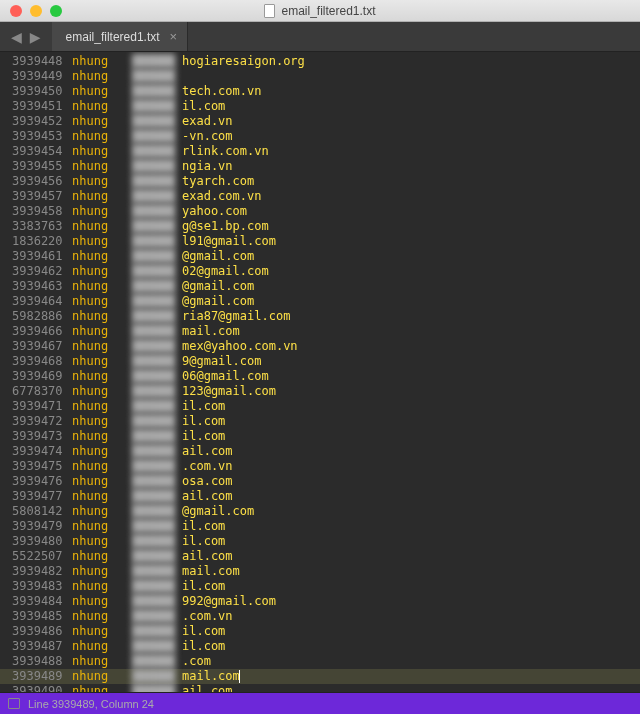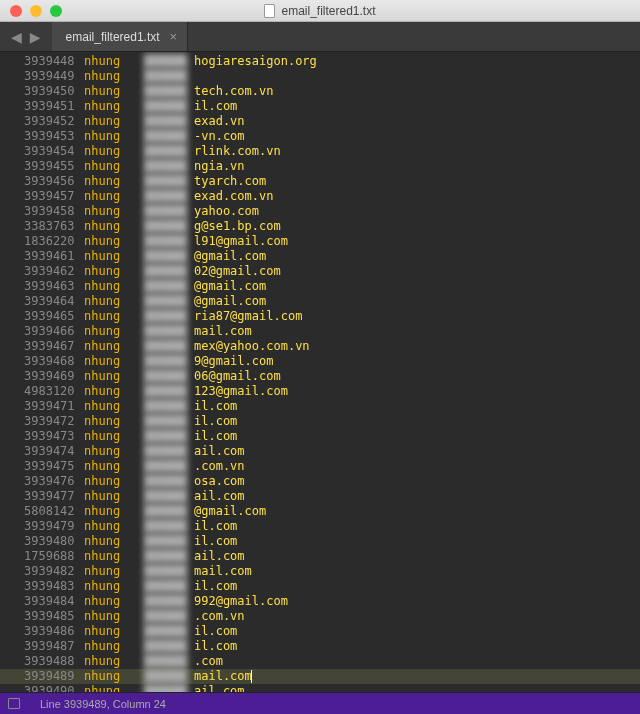--- a/index.html
+++ b/index.html
@@ -97,21 +97,21 @@
   line-height: 15px;
   color: #ddd;
   position: relative;
 }
 .editor-content {
   padding: 2px 0;
 }
 .line {
   display: flex;
   white-space: pre;
-  padding: 0 24px;
+  padding: 0 12px;
 }
 .line.highlight {
   background: #454535;
 }
 .gutter {
   color: #888;
   width: 60px;
   text-align: left;
 }
 .col1 {
@@ -126,28 +126,28 @@
 .blur {
   filter: blur(3px);
   color: #aaa;
   display: inline-block;
 }
 .col3 {
   color: #fde047;
 }
 .statusbar {
   height: 22px;
-  background: #4c1d95;
+  background: #6d28d9;
   border-top: 1px solid #222;
   display: flex;
   align-items: center;
   padding: 0 8px;
   color: #aaa;
   font-size: 11px;
-  gap: 20px;
+  gap: 8px;
 }
 .status-icon {
   width: 12px;
   height: 11px;
   border: 1px solid #888;
   border-radius: 1px;
 }
 .cursor {
   display: inline-block;
   width: 1px;
@@ -195,37 +195,37 @@
       <div class="line"><span class="gutter">3939455</span><span class="col1">nhung</span><span class="col2"><span class="blur">██████</span></span><span class="col3">ngia.vn</span></div>
       <div class="line"><span class="gutter">3939456</span><span class="col1">nhung</span><span class="col2"><span class="blur">██████</span></span><span class="col3">tyarch.com</span></div>
       <div class="line"><span class="gutter">3939457</span><span class="col1">nhung</span><span class="col2"><span class="blur">██████</span></span><span class="col3">exad.com.vn</span></div>
       <div class="line"><span class="gutter">3939458</span><span class="col1">nhung</span><span class="col2"><span class="blur">██████</span></span><span class="col3">yahoo.com</span></div>
       <div class="line"><span class="gutter">3383763</span><span class="col1">nhung</span><span class="col2"><span class="blur">██████</span></span><span class="col3">g@se1.bp.com</span></div>
       <div class="line"><span class="gutter">1836220</span><span class="col1">nhung</span><span class="col2"><span class="blur">██████</span></span><span class="col3">l91@gmail.com</span></div>
       <div class="line"><span class="gutter">3939461</span><span class="col1">nhung</span><span class="col2"><span class="blur">██████</span></span><span class="col3">@gmail.com</span></div>
       <div class="line"><span class="gutter">3939462</span><span class="col1">nhung</span><span class="col2"><span class="blur">██████</span></span><span class="col3">02@gmail.com</span></div>
       <div class="line"><span class="gutter">3939463</span><span class="col1">nhung</span><span class="col2"><span class="blur">██████</span></span><span class="col3">@gmail.com</span></div>
       <div class="line"><span class="gutter">3939464</span><span class="col1">nhung</span><span class="col2"><span class="blur">██████</span></span><span class="col3">@gmail.com</span></div>
-      <div class="line"><span class="gutter">3939465</span><span class="col1">nhung</span><span class="col2"><span class="blur">██████</span></span><span class="col3">ria87@gmail.com</span></div>
+      <div class="line"><span class="gutter">5982886</span><span class="col1">nhung</span><span class="col2"><span class="blur">██████</span></span><span class="col3">ria87@gmail.com</span></div>
       <div class="line"><span class="gutter">3939466</span><span class="col1">nhung</span><span class="col2"><span class="blur">██████</span></span><span class="col3">mail.com</span></div>
       <div class="line"><span class="gutter">3939467</span><span class="col1">nhung</span><span class="col2"><span class="blur">██████</span></span><span class="col3">mex@yahoo.com.vn</span></div>
       <div class="line"><span class="gutter">3939468</span><span class="col1">nhung</span><span class="col2"><span class="blur">██████</span></span><span class="col3">9@gmail.com</span></div>
       <div class="line"><span class="gutter">3939469</span><span class="col1">nhung</span><span class="col2"><span class="blur">██████</span></span><span class="col3">06@gmail.com</span></div>
-      <div class="line"><span class="gutter">4983120</span><span class="col1">nhung</span><span class="col2"><span class="blur">██████</span></span><span class="col3">123@gmail.com</span></div>
+      <div class="line"><span class="gutter">6778370</span><span class="col1">nhung</span><span class="col2"><span class="blur">██████</span></span><span class="col3">123@gmail.com</span></div>
       <div class="line"><span class="gutter">3939471</span><span class="col1">nhung</span><span class="col2"><span class="blur">██████</span></span><span class="col3">il.com</span></div>
       <div class="line"><span class="gutter">3939472</span><span class="col1">nhung</span><span class="col2"><span class="blur">██████</span></span><span class="col3">il.com</span></div>
       <div class="line"><span class="gutter">3939473</span><span class="col1">nhung</span><span class="col2"><span class="blur">██████</span></span><span class="col3">il.com</span></div>
       <div class="line"><span class="gutter">3939474</span><span class="col1">nhung</span><span class="col2"><span class="blur">██████</span></span><span class="col3">ail.com</span></div>
       <div class="line"><span class="gutter">3939475</span><span class="col1">nhung</span><span class="col2"><span class="blur">██████</span></span><span class="col3">.com.vn</span></div>
       <div class="line"><span class="gutter">3939476</span><span class="col1">nhung</span><span class="col2"><span class="blur">██████</span></span><span class="col3">osa.com</span></div>
       <div class="line"><span class="gutter">3939477</span><span class="col1">nhung</span><span class="col2"><span class="blur">██████</span></span><span class="col3">ail.com</span></div>
       <div class="line"><span class="gutter">5808142</span><span class="col1">nhung</span><span class="col2"><span class="blur">██████</span></span><span class="col3">@gmail.com</span></div>
       <div class="line"><span class="gutter">3939479</span><span class="col1">nhung</span><span class="col2"><span class="blur">██████</span></span><span class="col3">il.com</span></div>
       <div class="line"><span class="gutter">3939480</span><span class="col1">nhung</span><span class="col2"><span class="blur">██████</span></span><span class="col3">il.com</span></div>
-      <div class="line"><span class="gutter">1759688</span><span class="col1">nhung</span><span class="col2"><span class="blur">██████</span></span><span class="col3">ail.com</span></div>
+      <div class="line"><span class="gutter">5522507</span><span class="col1">nhung</span><span class="col2"><span class="blur">██████</span></span><span class="col3">ail.com</span></div>
       <div class="line"><span class="gutter">3939482</span><span class="col1">nhung</span><span class="col2"><span class="blur">██████</span></span><span class="col3">mail.com</span></div>
       <div class="line"><span class="gutter">3939483</span><span class="col1">nhung</span><span class="col2"><span class="blur">██████</span></span><span class="col3">il.com</span></div>
       <div class="line"><span class="gutter">3939484</span><span class="col1">nhung</span><span class="col2"><span class="blur">██████</span></span><span class="col3">992@gmail.com</span></div>
       <div class="line"><span class="gutter">3939485</span><span class="col1">nhung</span><span class="col2"><span class="blur">██████</span></span><span class="col3">.com.vn</span></div>
       <div class="line"><span class="gutter">3939486</span><span class="col1">nhung</span><span class="col2"><span class="blur">██████</span></span><span class="col3">il.com</span></div>
       <div class="line"><span class="gutter">3939487</span><span class="col1">nhung</span><span class="col2"><span class="blur">██████</span></span><span class="col3">il.com</span></div>
       <div class="line"><span class="gutter">3939488</span><span class="col1">nhung</span><span class="col2"><span class="blur">██████</span></span><span class="col3">.com</span></div>
       <div class="line highlight"><span class="gutter">3939489</span><span class="col1">nhung</span><span class="col2"><span class="blur">██████</span></span><span class="col3">mail.com<span class="cursor"></span></span></div>
       <div class="line"><span class="gutter">3939490</span><span class="col1">nhung</span><span class="col2"><span class="blur">██████</span></span><span class="col3">ail.com</span></div>
     </div>

